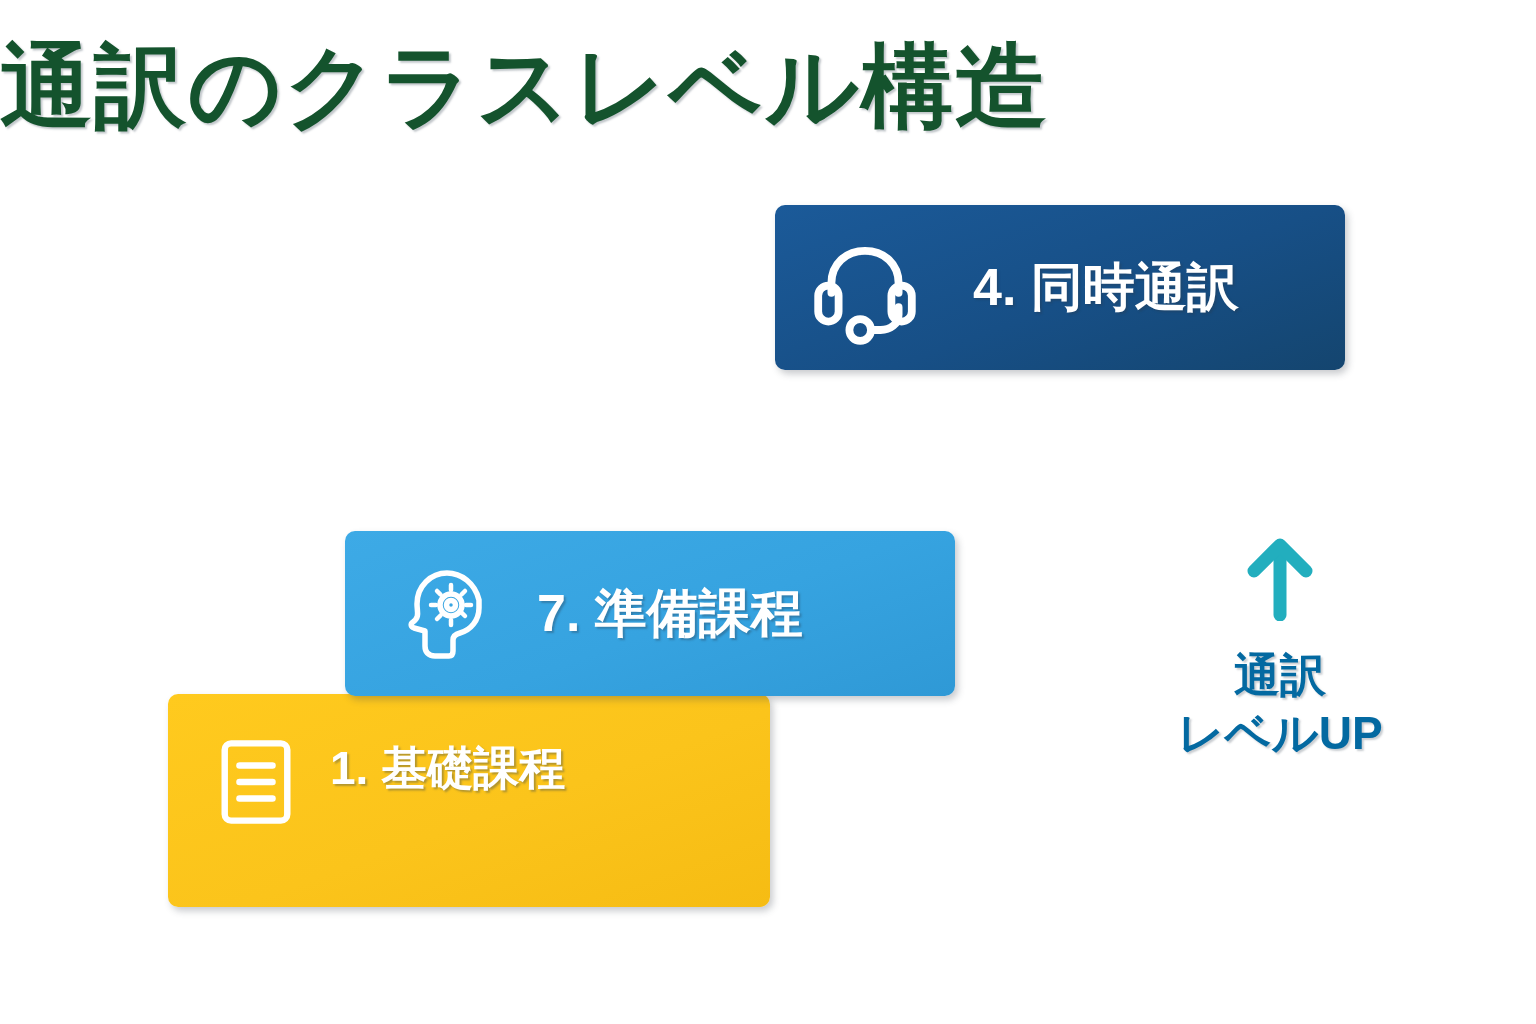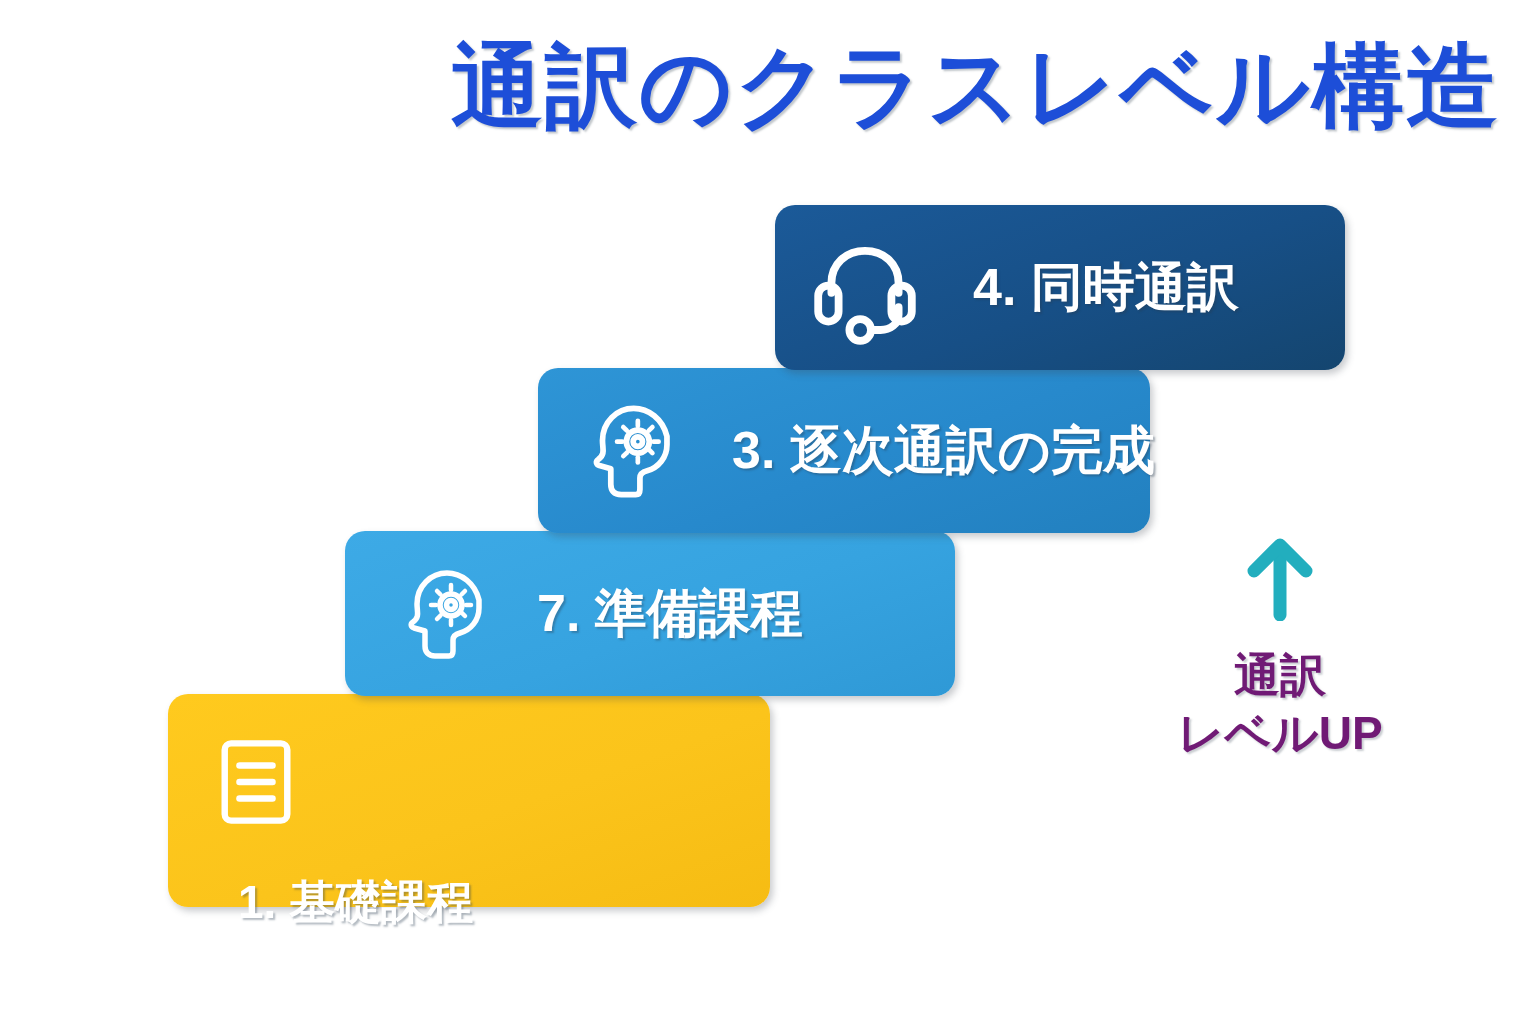--- a/index.html
+++ b/index.html
@@ -15,34 +15,34 @@
     overflow: hidden;
     font-family: "Liberation Sans", "DejaVu Sans", sans-serif;
   }
 
   
   #page-title {
     position: absolute;
     left: 0;
     top: 36px;
     width: 1500px;
-    text-align: right;
+    text-align: left;
     font-size: 92px;
     font-weight: bold;
     letter-spacing: 2px;
-    color: #1d4ed8;
+    color: #14532d;
     line-height: 1.1;
     white-space: nowrap;
     text-shadow: 2px 2px 2px rgba(120,130,140,0.45);
   }
 
   
   .step {
     position: absolute;
-    border-radius: 20px;
+    border-radius: 10px;
     box-sizing: border-box;
     display: flex;
     align-items: center;
     box-shadow: 3px 4px 7px rgba(60,70,80,0.28);
   }
   .step .step-icon {
     flex: 0 0 auto;
     display: flex;
     align-items: center;
     justify-content: center;
@@ -88,21 +88,20 @@
   #step-2 .step-text { font-size: 52px; margin-left: 32px; }
 
   
   #step-1 {
     left: 168px;  top: 694px;
     width: 602px; height: 213px;
     background: linear-gradient(160deg, #FFCA1E 0%, #FBC41B 55%, #F6BC13 100%);
     z-index: 1;
     padding-left: 42px;
     align-items: flex-start;
-    flex-direction: column;
   }
   #step-1 .step-icon { width: 92px; height: 92px; margin-top: 42px; }
   #step-1 .step-body { margin-left: 28px; margin-top: 44px; }
   #step-1 .step-text { font-size: 46px; display: block; }
   #step-1 .step-text.line2 { margin-top: 16px; margin-left: 24px; }
 
   
   #levelup {
     position: absolute;
     left: 1130px;
@@ -111,21 +110,21 @@
     text-align: center;
   }
   #levelup .arrow-wrap {
     display: block;
     line-height: 0;
   }
   #levelup .levelup-label {
     display: block;
     font-size: 46px;
     font-weight: bold;
-    color: #701a75;
+    color: #0369a1;
     line-height: 1.25;
     text-shadow: 2px 2px 2px rgba(120,130,140,0.4);
   }
   #levelup .levelup-label.l1 { margin-top: 26px; }
 </style>
 </head>
 <body>
 
 <div id="canvas">
 
@@ -137,40 +136,20 @@
         <path d="M22 54 V46 C22 30 34 19 50 19 C66 19 78 30 78 46 V54"></path>
         <rect x="11" y="48" width="17" height="30" rx="8.5"></rect>
         <rect x="72" y="48" width="17" height="30" rx="8.5"></rect>
         <path d="M78 66 V72 C78 80 71 85 63 85 H56"></path>
         <circle cx="46" cy="85" r="9"></circle>
       </svg>
     </span>
     <span class="step-text">4. 同時通訳</span>
   </div>
 
-  <div class="step" id="step-3">
-    <span class="step-icon">
-      <svg viewBox="0 0 100 100" width="100%" height="100%" fill="none" stroke="#ffffff" stroke-width="5.5" stroke-linecap="round" stroke-linejoin="round">
-        <path d="M74 36 C70 19 56 9 42 9 C26 9 12 22 12 40 C12 48 15 53 8 58 C5 60 6 63 9 64 L20 67 L20 82 C20 88 23 92 30 92 L44 92 C47 92 48 90 48 87 L48 76 C48 72 51 70 55 69 C66 66 74 56 74 44 Z"></path>
-        <circle cx="46" cy="41" r="11"></circle>
-        <circle cx="46" cy="41" r="4.5"></circle>
-        <g stroke-width="4.5">
-          <path d="M46 26 V21"></path>
-            <path d="M46 61 V56"></path>
-          <path d="M31 41 H26"></path>
-            <path d="M66 41 H61"></path>
-          <path d="M35.5 30.5 L32 27"></path>
-            <path d="M60 52 L56.5 48.5"></path>
-          <path d="M56.5 30.5 L60 27"></path>
-            <path d="M32 55 L35.5 51.5"></path>
-        </g>
-      </svg>
-    </span>
-    <span class="step-text">3. 逐次通訳の完成</span>
-  </div>
 
   <div class="step" id="step-2">
     <span class="step-icon">
       <svg viewBox="0 0 100 100" width="100%" height="100%" fill="none" stroke="#ffffff" stroke-width="5.5" stroke-linecap="round" stroke-linejoin="round">
         <path d="M74 36 C70 19 56 9 42 9 C26 9 12 22 12 40 C12 48 15 53 8 58 C5 60 6 63 9 64 L20 67 L20 82 C20 88 23 92 30 92 L44 92 C47 92 48 90 48 87 L48 76 C48 72 51 70 55 69 C66 66 74 56 74 44 Z"></path>
         <circle cx="46" cy="41" r="11"></circle>
         <circle cx="46" cy="41" r="4.5"></circle>
         <g stroke-width="4.5">
           <path d="M46 26 V21"></path>
             <path d="M46 61 V56"></path>

